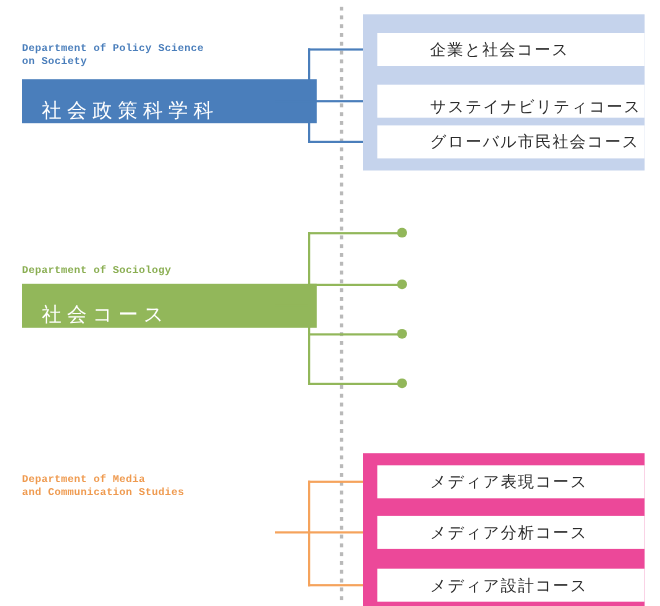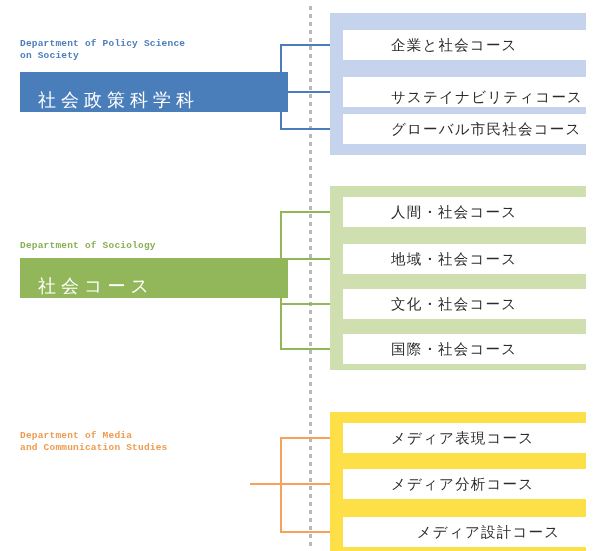--- a/index.html
+++ b/index.html
@@ -134,59 +134,45 @@
       <div class="branch" style="top:25px; width:85px;background:#92b75a;"></div>
       <div class="branch" style="top:72px; width:85px;background:#92b75a;"></div>
       <div class="branch" style="top:117px;width:85px;background:#92b75a;"></div>
       <div class="branch" style="top:162px;width:85px;background:#92b75a;"></div>
       <div class="dot" style="top:21px; background:#92b75a;"></div>
       <div class="dot" style="top:68px; background:#92b75a;"></div>
       <div class="dot" style="top:113px;background:#92b75a;"></div>
       <div class="dot" style="top:158px;background:#92b75a;"></div>
     </div>
 
-    <div class="panel" style="top:0;height:184px;background:#cfdfb0;">
-      <div class="course-row" style="top:11px;">
-        <span class="course-label">人間・社会コース</span>
-      </div>
-      <div class="course-row" style="top:58px;">
-        <span class="course-label">地域・社会コース</span>
-      </div>
-      <div class="course-row" style="top:103px;">
-        <span class="course-label">文化・社会コース</span>
-      </div>
-      <div class="course-row" style="top:148px;">
-        <span class="course-label">国際・社会コース</span>
-      </div>
-    </div>
   </div>
 
   <div class="group" style="top:412px;height:140px;">
 
     <div class="dept-en" style="top:18px;color:#ef9a4f;">Department of Media
 and Communication Studies</div>
 
 
     <div class="conn">
       <div class="stem" style="top:71px;background:#f5a35c;"></div>
       <div class="spine" style="top:25px;height:96px;background:#f5a35c;"></div>
       <div class="branch" style="top:25px; width:85px;background:#f5a35c;"></div>
       <div class="branch" style="top:71px; width:85px;background:#f5a35c;"></div>
       <div class="branch" style="top:119px;width:85px;background:#f5a35c;"></div>
       <div class="dot" style="top:21px; background:#f5a35c;"></div>
       <div class="dot" style="top:67px; background:#f5a35c;"></div>
       <div class="dot" style="top:115px;background:#f5a35c;"></div>
     </div>
 
-    <div class="panel" style="top:0;height:140px;background:#fde047;">
+    <div class="panel" style="top:0;height:140px;background:#ec4899;">
       <div class="course-row" style="top:11px;">
         <span class="course-label">メディア表現コース</span>
       </div>
       <div class="course-row" style="top:57px;">
         <span class="course-label">メディア分析コース</span>
       </div>
-      <div class="course-row" style="top:105px;justify-content:center;">
+      <div class="course-row" style="top:105px;">
         <span class="course-label">メディア設計コース</span>
       </div>
     </div>
   </div>
 
 </div>
 
 </body></html>

